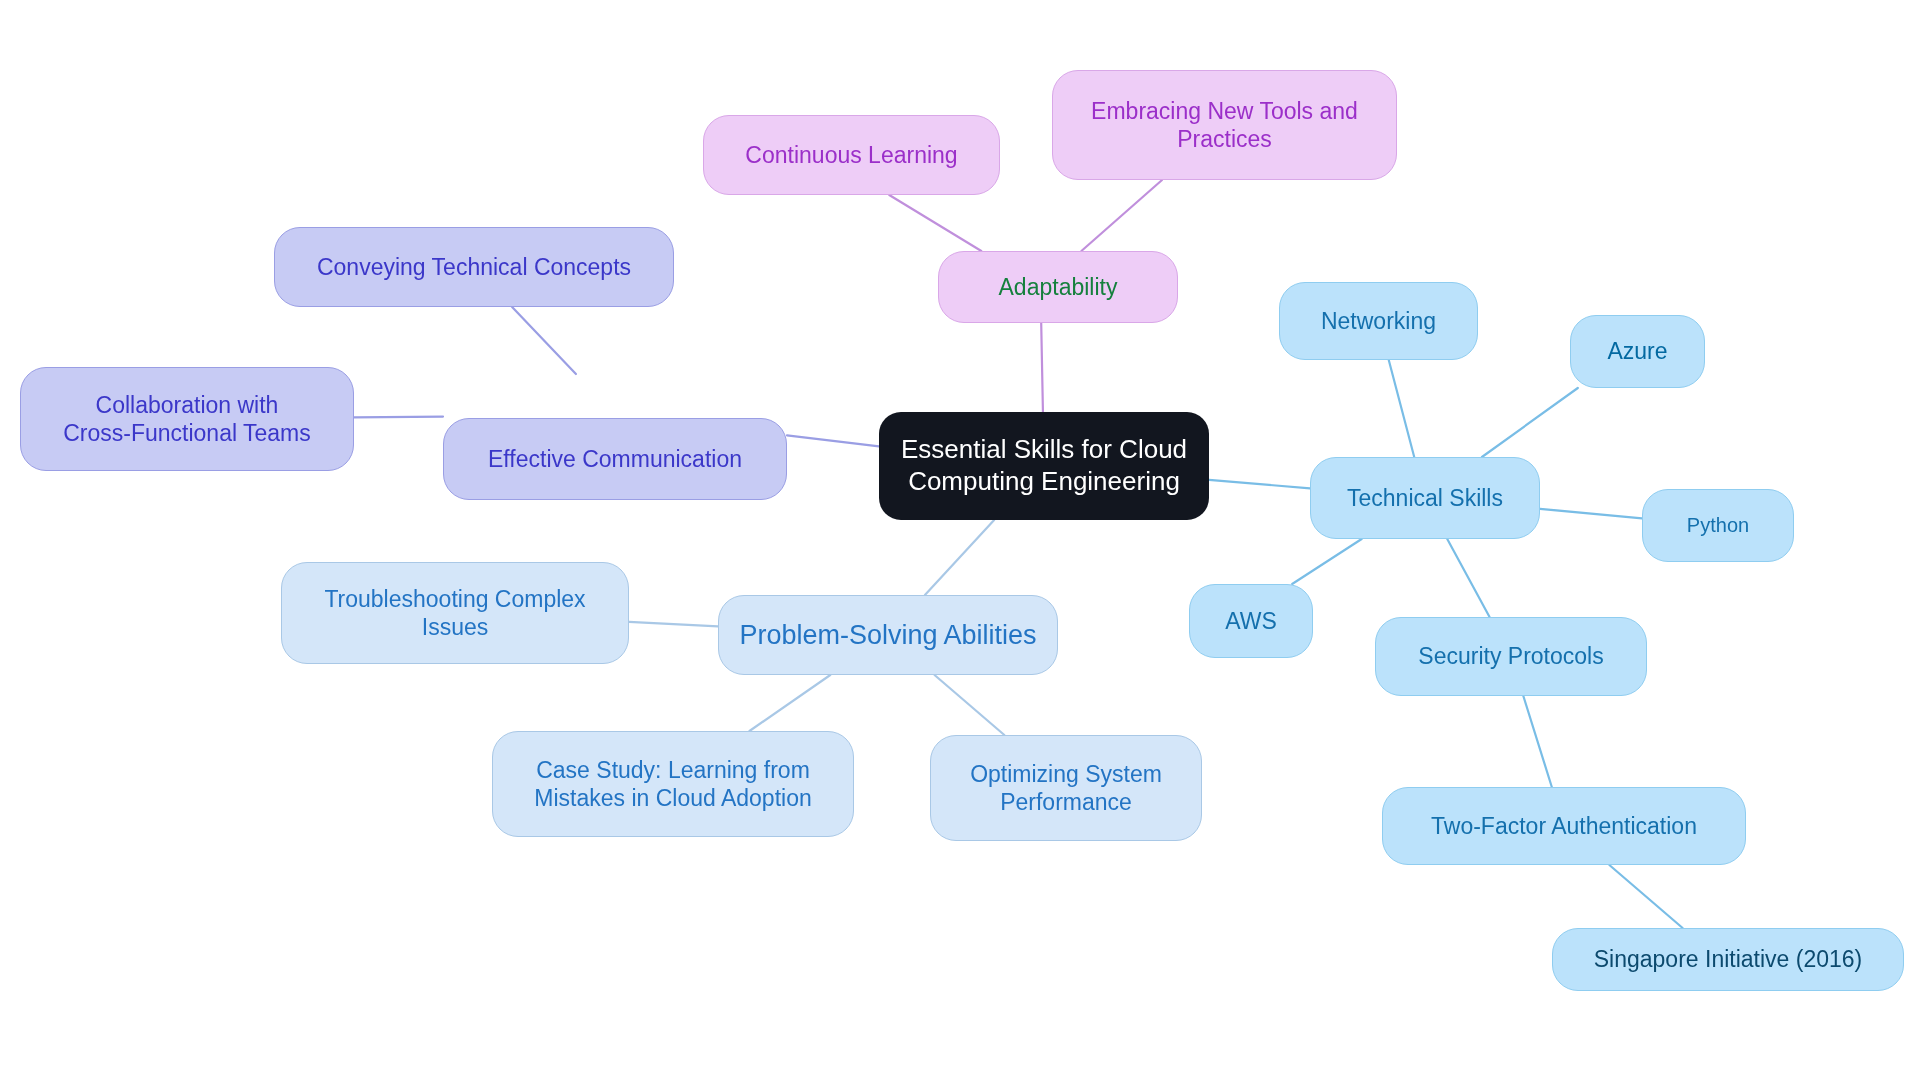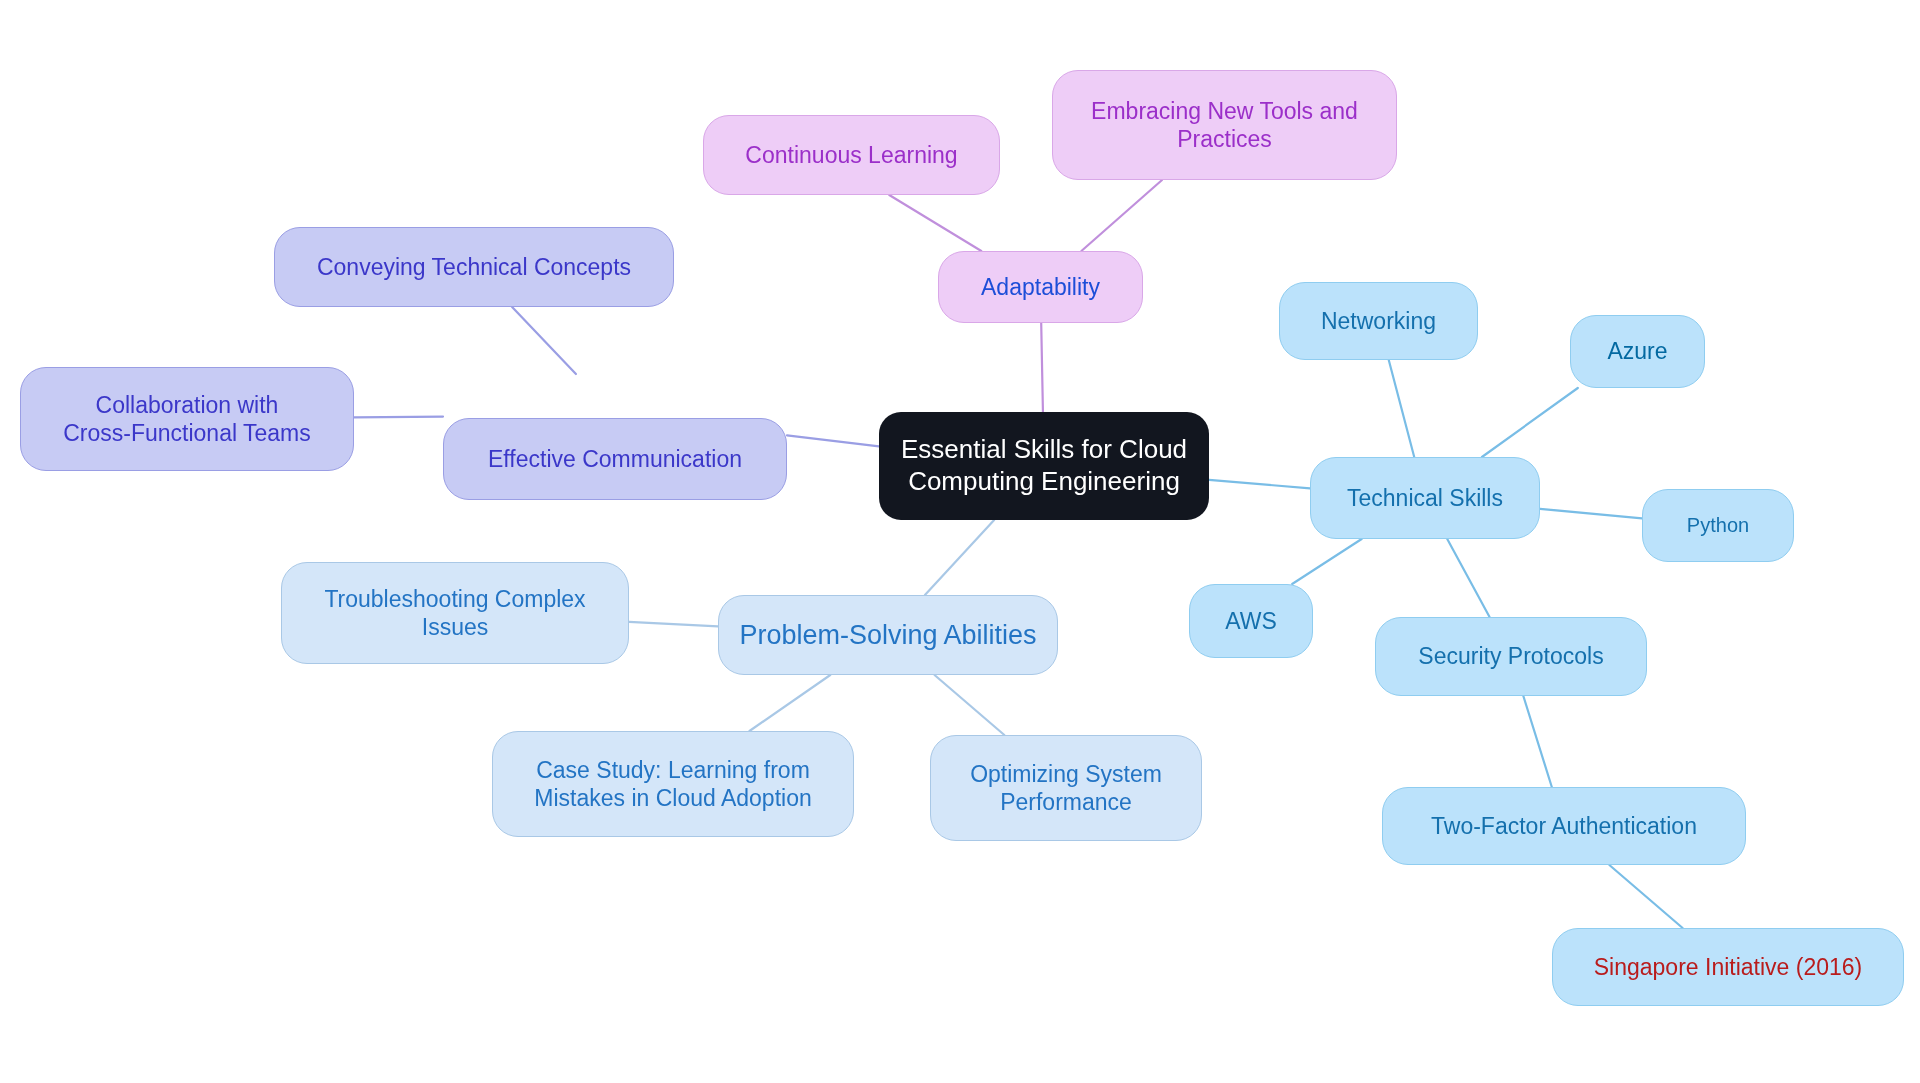--- a/index.html
+++ b/index.html
@@ -62,36 +62,36 @@
       <line x1="1523.3510324483775" y1="696" x2="1551.8053097345132" y2="787" stroke="#79bde6" stroke-width="2.2" stroke-linecap="round"></line>
       <line x1="1609.3617021276596" y1="865" x2="1682.6382978723404" y2="928" stroke="#79bde6" stroke-width="2.2" stroke-linecap="round"></line>
       <line x1="994.1538461538462" y1="520" x2="924.9230769230769" y2="595" stroke="#a9c8e6" stroke-width="2.2" stroke-linecap="round"></line>
       <line x1="718" y1="626.3625866050809" x2="629" y2="621.8406466512702" stroke="#a9c8e6" stroke-width="2.2" stroke-linecap="round"></line>
       <line x1="830.2818791946308" y1="675" x2="749.4765100671141" y2="731" stroke="#a9c8e6" stroke-width="2.2" stroke-linecap="round"></line>
       <line x1="934.5359477124183" y1="675" x2="1004.3398692810457" y2="735" stroke="#a9c8e6" stroke-width="2.2" stroke-linecap="round"></line>
     </svg>
   <div id="node-layer">
       <div class="node node-root" style="left: 879px; top: 412px; width: 330px; height: 108px; font-size: 26px; background: rgb(18, 22, 31); color: rgb(255, 255, 255);">Essential Skills for Cloud
 Computing Engineering</div>
-      <div class="node" style="left: 938px; top: 251px; width: 205px; height: 72px; font-size: 23px; background: rgb(238, 205, 247); color: #1d4ed8; border-color: rgb(217, 167, 232);">Adaptability</div>
+      <div class="node" style="left: 938px; top: 251px; width: 240px; height: 72px; font-size: 23px; background: rgb(238, 205, 247); color: #15803d; border-color: rgb(217, 167, 232);">Adaptability</div>
       <div class="node" style="left: 675px; top: 115px; width: 297px; height: 80px; font-size: 23px; background: rgb(238, 205, 247); color: rgb(155, 47, 201); border-color: rgb(217, 167, 232); margin-left: 28px;">Continuous Learning</div>
       <div class="node" style="left: 1052px; top: 70px; width: 345px; height: 110px; font-size: 23px; background: rgb(238, 205, 247); color: rgb(155, 47, 201); border-color: rgb(217, 167, 232);">Embracing New Tools and
 Practices</div>
       <div class="node" style="left: 443px; top: 374px; width: 344px; height: 82px; font-size: 23px; background: rgb(199, 203, 244); color: rgb(59, 55, 201); border-color: rgb(154, 158, 228); margin-top: 44px;">Effective Communication</div>
       <div class="node" style="left: 274px; top: 227px; width: 400px; height: 80px; font-size: 23px; background: rgb(199, 203, 244); color: rgb(59, 55, 201); border-color: rgb(154, 158, 228);">Conveying Technical Concepts</div>
       <div class="node" style="left: 20px; top: 367px; width: 334px; height: 104px; font-size: 23px; background: rgb(199, 203, 244); color: rgb(59, 55, 201); border-color: rgb(154, 158, 228);">Collaboration with
 Cross-Functional Teams</div>
       <div class="node" style="left: 1310px; top: 457px; width: 230px; height: 82px; font-size: 23px; background: rgb(187, 226, 251); color: rgb(20, 112, 173); border-color: rgb(143, 205, 240);">Technical Skills</div>
       <div class="node" style="left: 1279px; top: 282px; width: 199px; height: 78px; font-size: 23px; background: rgb(187, 226, 251); color: rgb(20, 112, 173); border-color: rgb(143, 205, 240);">Networking</div>
       <div class="node" style="left: 1570px; top: 315px; width: 135px; height: 73px; font-size: 23px; background: rgb(187, 226, 251); color: #0369a1; border-color: rgb(143, 205, 240);">Azure</div>
       <div class="node" style="left: 1642px; top: 489px; width: 152px; height: 73px; font-size: 20px; background: rgb(187, 226, 251); color: rgb(20, 112, 173); border-color: rgb(143, 205, 240);">Python</div>
       <div class="node" style="left: 1173px; top: 584px; width: 124px; height: 74px; font-size: 23px; background: rgb(187, 226, 251); color: rgb(20, 112, 173); border-color: rgb(143, 205, 240); margin-left: 16px;">AWS</div>
       <div class="node" style="left: 1375px; top: 617px; width: 272px; height: 79px; font-size: 23px; background: rgb(187, 226, 251); color: rgb(20, 112, 173); border-color: rgb(143, 205, 240);">Security Protocols</div>
       <div class="node" style="left: 1382px; top: 787px; width: 364px; height: 78px; font-size: 23px; background: rgb(187, 226, 251); color: rgb(20, 112, 173); border-color: rgb(143, 205, 240);">Two-Factor Authentication</div>
-      <div class="node" style="left: 1552px; top: 928px; width: 352px; height: 78px; font-size: 23px; background: rgb(187, 226, 251); color: #b91c1c; border-color: rgb(143, 205, 240);">Singapore Initiative (2016)</div>
+      <div class="node" style="left: 1552px; top: 928px; width: 352px; height: 63px; font-size: 23px; background: rgb(187, 226, 251); color: #0c4a6e; border-color: rgb(143, 205, 240);">Singapore Initiative (2016)</div>
       <div class="node" style="left: 718px; top: 595px; width: 340px; height: 80px; font-size: 27px; background: rgb(212, 230, 249); color: rgb(35, 116, 196); border-color: rgb(169, 200, 230);">Problem-Solving Abilities</div>
       <div class="node" style="left: 281px; top: 562px; width: 348px; height: 102px; font-size: 23px; background: rgb(212, 230, 249); color: rgb(35, 116, 196); border-color: rgb(169, 200, 230);">Troubleshooting Complex
 Issues</div>
       <div class="node" style="left: 492px; top: 731px; width: 362px; height: 106px; font-size: 23px; background: rgb(212, 230, 249); color: rgb(35, 116, 196); border-color: rgb(169, 200, 230);">Case Study: Learning from
 Mistakes in Cloud Adoption</div>
       <div class="node" style="left: 930px; top: 735px; width: 272px; height: 106px; font-size: 23px; background: rgb(212, 230, 249); color: rgb(35, 116, 196); border-color: rgb(169, 200, 230);">Optimizing System
 Performance</div>
     </div>
 </div>
 

